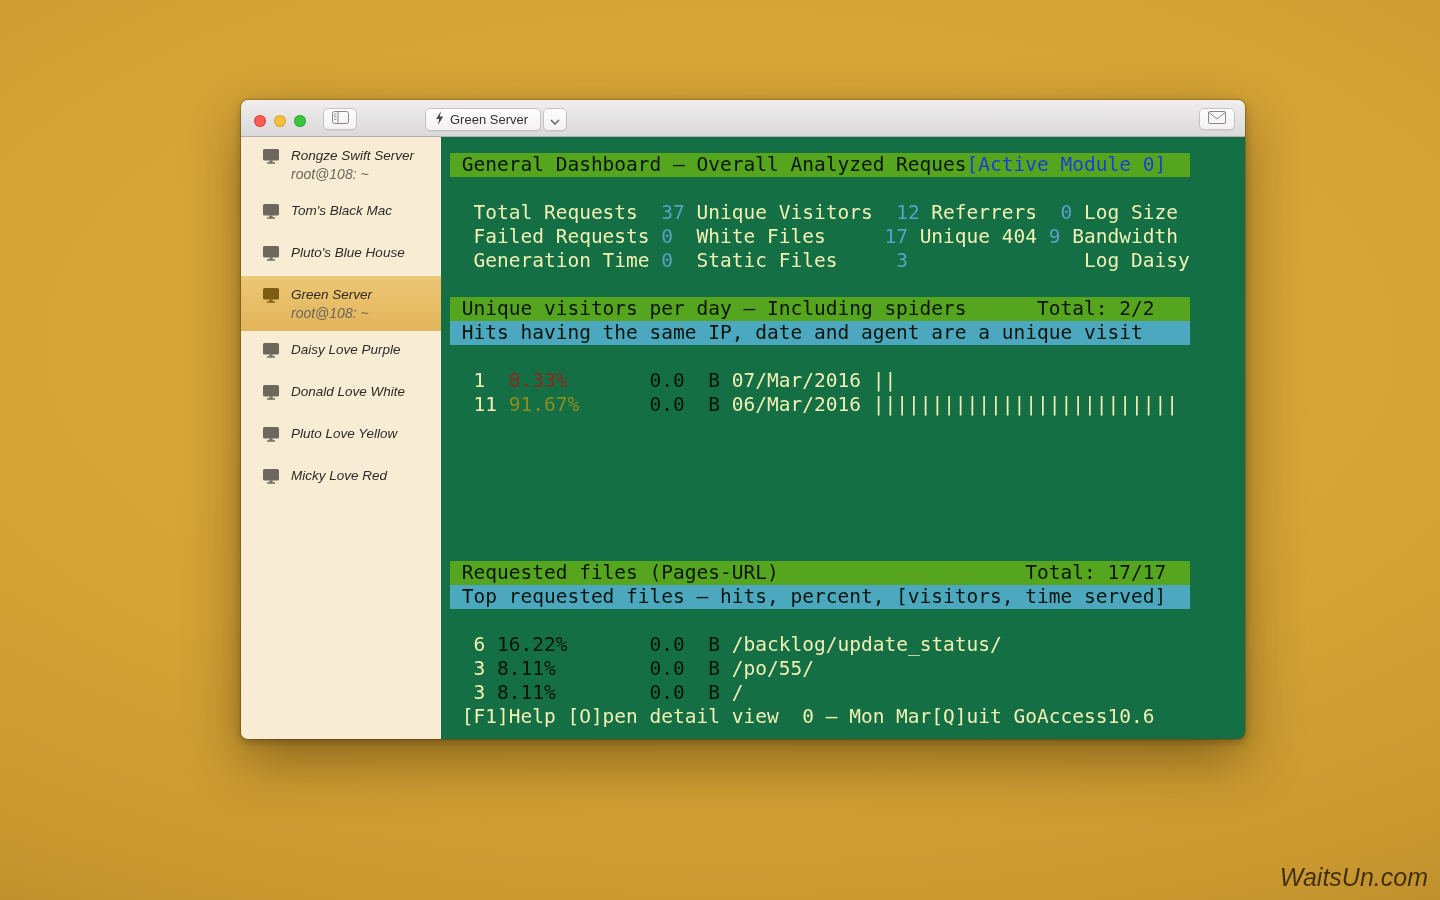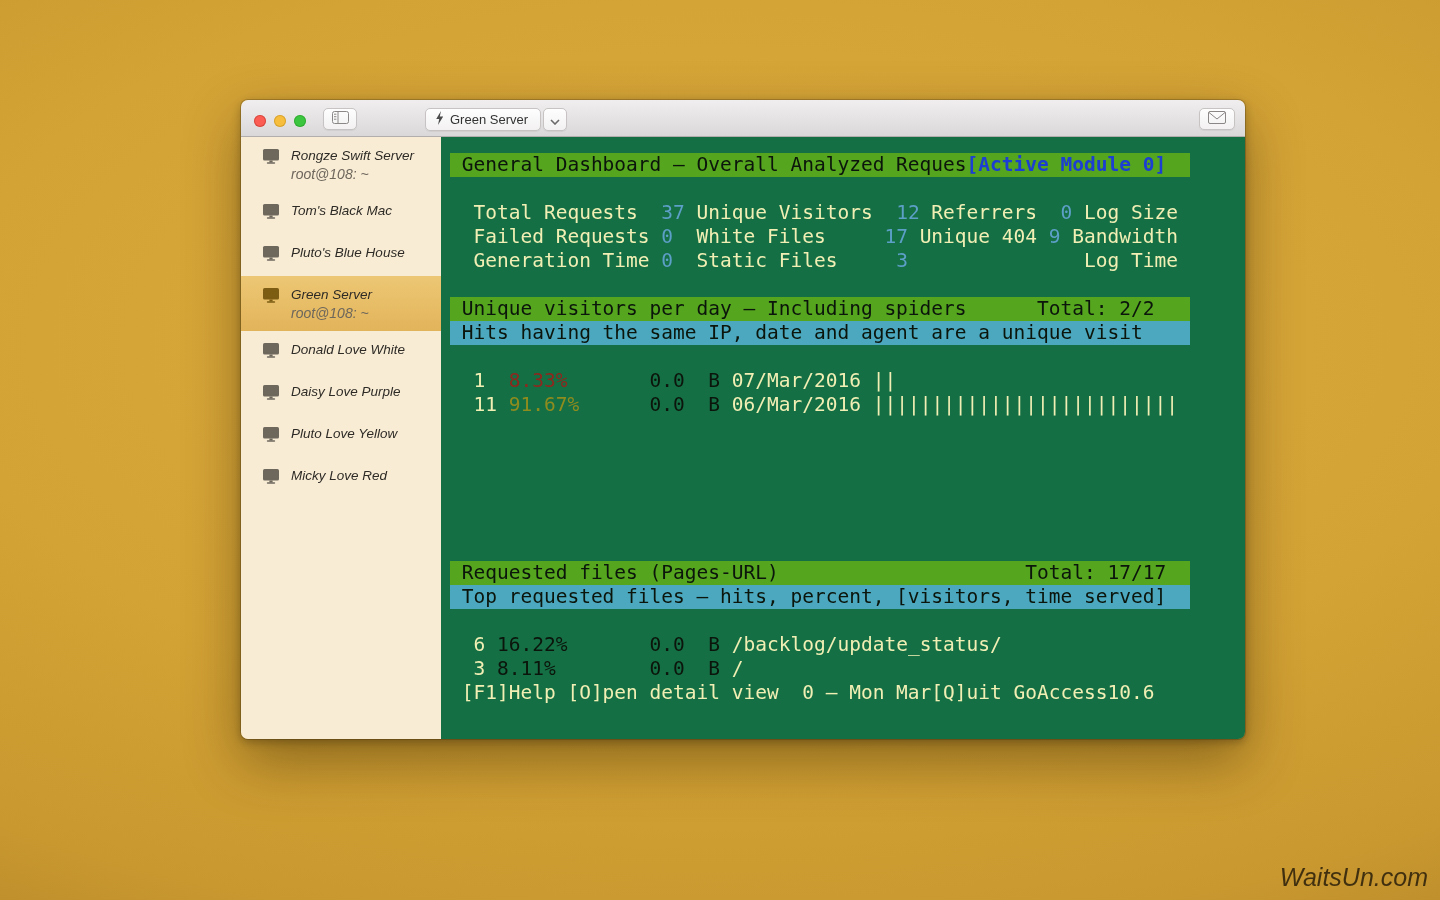--- a/index.html
+++ b/index.html
@@ -70,21 +70,21 @@
   }
   .tline { height:24px; line-height:24px; font-size:19.5px; white-space:pre; }
   .barfill { display:inline-block; width:63ch; height:24px; }
   .barfill.greenbar { background:var(--bar-green,#55a51e); }
   .barfill.cyanbar  { background:var(--bar-cyan,#4ba8bf); }
   .c-cream  { color:var(--t-cream,#f1efb4); }
   .c-num    { color:var(--t-num,#5c9fc7); }
   .c-dark   { color:var(--t-dark,#0b150b); }
   .c-red    { color:var(--t-red,#8e281e); }
   .c-olive  { color:var(--t-olive,#8f8c1e); }
-  .c-module { color:var(--t-module,#1c3ed2);font-weight:bold; }
+  .c-module { color:var(--t-module,#1c3ed2); }
 
   
   .watermark {
     position:absolute; right:12px; bottom:8px;
     font-size:25px; font-style:italic; color:rgba(35,26,8,.82);
     font-family:"Liberation Sans", sans-serif;
     margin-top:21px;
   }
 </style>
 </head>
@@ -184,32 +184,32 @@
           </div>
         </div>
         <div class="side-item">
           <span class="side-icon"><svg width="18" height="15" viewBox="0 0 18 15">
               <rect x="1" y="0" width="16" height="11.5" rx="1.6" fill="currentColor"></rect>
               <rect x="3" y="2" width="12" height="7.5" fill="currentColor" opacity="0.55"></rect>
               <rect x="7.4" y="11.5" width="3.2" height="2" fill="currentColor"></rect>
               <rect x="4.8" y="13.2" width="8.4" height="1.6" rx="0.8" fill="currentColor"></rect>
             </svg></span>
           <div>
+            <div class="item-title">Daisy Love Purple</div>
+          </div>
+        </div>
+        <div class="side-item">
+          <span class="side-icon"><svg width="18" height="15" viewBox="0 0 18 15">
+              <rect x="1" y="0" width="16" height="11.5" rx="1.6" fill="currentColor"></rect>
+              <rect x="3" y="2" width="12" height="7.5" fill="currentColor" opacity="0.55"></rect>
+              <rect x="7.4" y="11.5" width="3.2" height="2" fill="currentColor"></rect>
+              <rect x="4.8" y="13.2" width="8.4" height="1.6" rx="0.8" fill="currentColor"></rect>
+            </svg></span>
+          <div>
             <div class="item-title">Donald Love White</div>
-          </div>
-        </div>
-        <div class="side-item">
-          <span class="side-icon"><svg width="18" height="15" viewBox="0 0 18 15">
-              <rect x="1" y="0" width="16" height="11.5" rx="1.6" fill="currentColor"></rect>
-              <rect x="3" y="2" width="12" height="7.5" fill="currentColor" opacity="0.55"></rect>
-              <rect x="7.4" y="11.5" width="3.2" height="2" fill="currentColor"></rect>
-              <rect x="4.8" y="13.2" width="8.4" height="1.6" rx="0.8" fill="currentColor"></rect>
-            </svg></span>
-          <div>
-            <div class="item-title">Daisy Love Purple</div>
           </div>
         </div>
         <div class="side-item">
           <span class="side-icon"><svg width="18" height="15" viewBox="0 0 18 15">
               <rect x="1" y="0" width="16" height="11.5" rx="1.6" fill="currentColor"></rect>
               <rect x="3" y="2" width="12" height="7.5" fill="currentColor" opacity="0.55"></rect>
               <rect x="7.4" y="11.5" width="3.2" height="2" fill="currentColor"></rect>
               <rect x="4.8" y="13.2" width="8.4" height="1.6" rx="0.8" fill="currentColor"></rect>
             </svg></span>
           <div>
@@ -226,36 +226,37 @@
           <div>
             <div class="item-title">Micky Love Red</div>
           </div>
         </div>
       </div>
     <div class="terminal">
         <div class="tline"><span class="barfill greenbar"><span class="c-dark"> General Dashboard — Overall Analyzed Reques</span><span class="c-module">[Active Module 0]</span></span></div>
         <div class="tline"></div>
         <div class="tline"><span class="c-cream">  Total Requests  </span><span class="c-num">37</span><span class="c-cream"> Unique Visitors  </span><span class="c-num">12</span><span class="c-cream"> Referrers  </span><span class="c-num">0</span><span class="c-cream"> Log Size</span></div>
         <div class="tline"><span class="c-cream">  Failed Requests </span><span class="c-num">0</span><span class="c-cream">  White Files     </span><span class="c-num">17</span><span class="c-cream"> Unique 404 </span><span class="c-num">9</span><span class="c-cream"> Bandwidth</span></div>
-        <div class="tline"><span class="c-cream">  Generation Time </span><span class="c-num">0</span><span class="c-cream">  Static Files     </span><span class="c-num">3</span><span class="c-cream">               Log Time</span></div>
+        <div class="tline"><span class="c-cream">  Generation Time </span><span class="c-num">0</span><span class="c-cream">  Static Files     </span><span class="c-num">3</span><span class="c-cream">               Log Daisy</span></div>
         <div class="tline"></div>
         <div class="tline"><span class="barfill greenbar"><span class="c-dark"> Unique visitors per day — Including spiders      Total: 2/2</span></span></div>
         <div class="tline"><span class="barfill cyanbar"><span class="c-dark"> Hits having the same IP, date and agent are a unique visit</span></span></div>
         <div class="tline"></div>
         <div class="tline"><span class="c-cream">  1  </span><span class="c-red">8.33%</span><span class="c-cream">       </span><span class="c-dark">0.0  B </span><span class="c-cream">07/Mar/2016 </span><span class="c-cream">||</span></div>
         <div class="tline"><span class="c-cream">  11 </span><span class="c-olive">91.67%</span><span class="c-cream">      </span><span class="c-dark">0.0  B </span><span class="c-cream">06/Mar/2016 </span><span class="c-cream">||||||||||||||||||||||||||</span></div>
         <div class="tline"></div>
         <div class="tline"></div>
         <div class="tline"></div>
         <div class="tline"></div>
         <div class="tline"></div>
         <div class="tline"></div>
         <div class="tline"><span class="barfill greenbar"><span class="c-dark"> Requested files (Pages-URL)                     Total: 17/17</span></span></div>
         <div class="tline"><span class="barfill cyanbar"><span class="c-dark"> Top requested files — hits, percent, [visitors, time served]</span></span></div>
         <div class="tline"></div>
         <div class="tline"><span class="c-cream">  6 </span><span class="c-dark">16.22%</span><span class="c-dark">       0.0  B </span><span class="c-cream">/backlog/update_status/</span></div>
+        <div class="tline"><span class="c-cream">  3 </span><span class="c-dark">8.11%</span><span class="c-dark">        0.0  B </span><span class="c-cream">/po/55/</span></div>
         <div class="tline"><span class="c-cream">  3 </span><span class="c-dark">8.11%</span><span class="c-dark">        0.0  B </span><span class="c-cream">/</span></div>
         <div class="tline"><span class="c-cream"> [F1]Help [O]pen detail view  0 — Mon Mar[Q]uit GoAccess10.6</span></div>
       </div>
   </div>
 </div>
 
 <div class="watermark">WaitsUn.com</div>
 
 </body></html>

